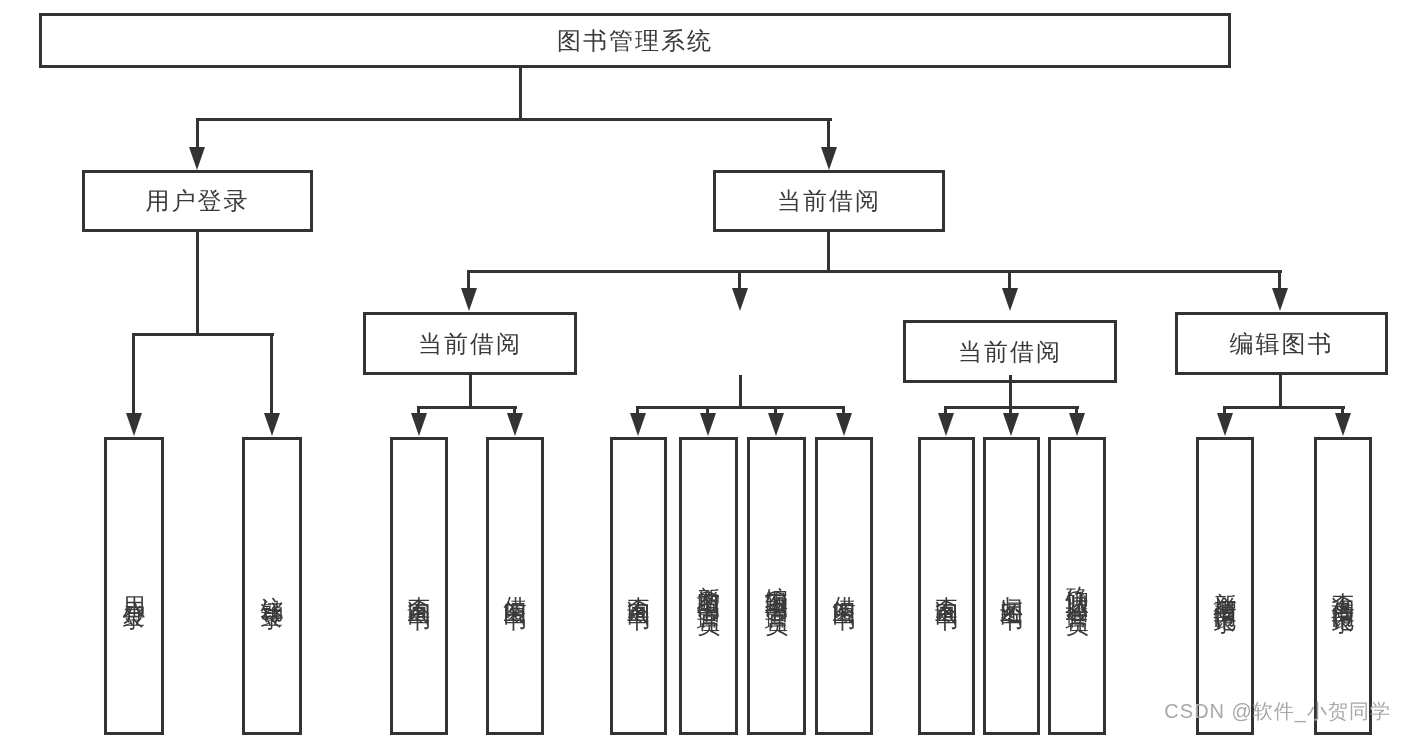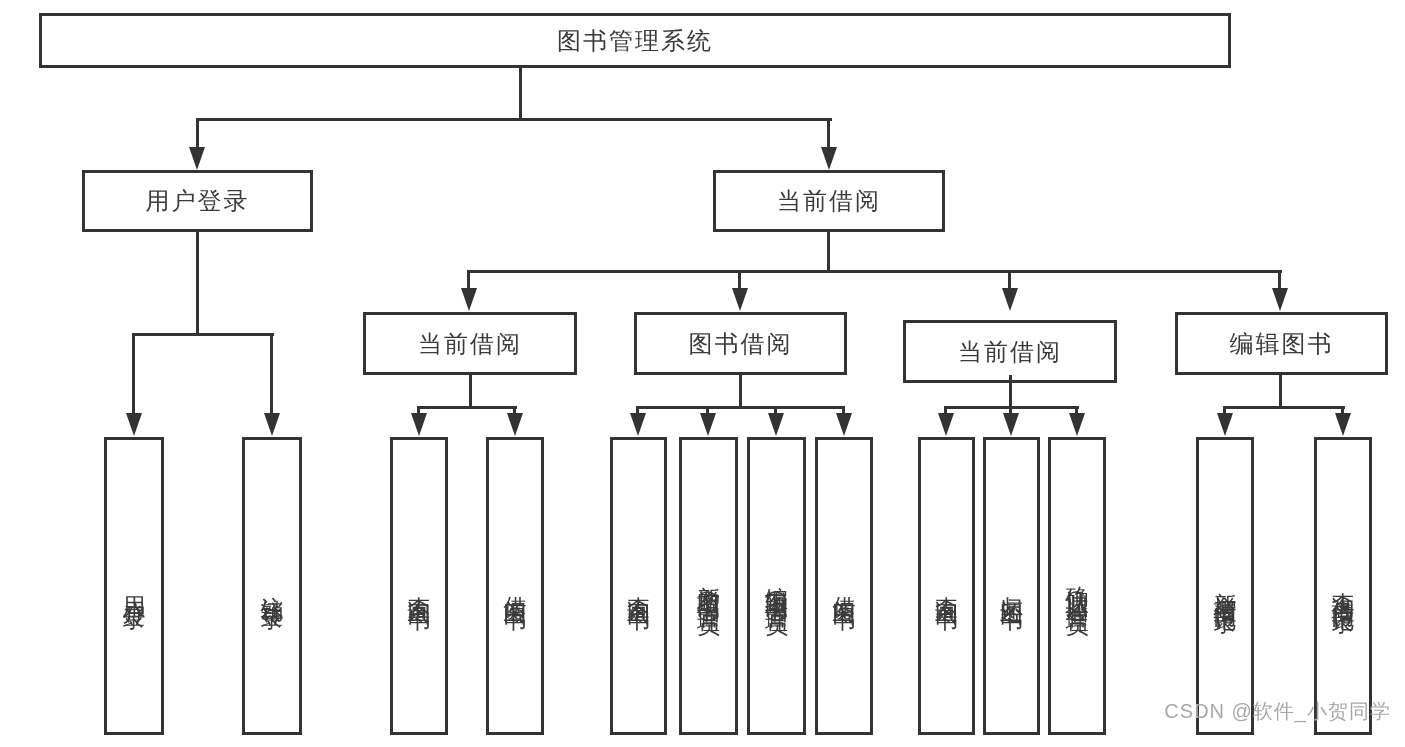--- a/index.html
+++ b/index.html
@@ -69,21 +69,20 @@
   <div class="vl" style="left:467px;top:270px;height:18px;"></div>
   <div class="arw" style="left:461px;top:288px;"></div>
   <div class="vl" style="left:738px;top:270px;height:18px;"></div>
   <div class="arw" style="left:732px;top:288px;"></div>
   <div class="vl" style="left:1008px;top:270px;height:18px;"></div>
   <div class="arw" style="left:1002px;top:288px;"></div>
   <div class="vl" style="left:1278px;top:270px;height:18px;"></div>
   <div class="arw" style="left:1272px;top:288px;"></div>
 
   <div class="box" style="left:363px;top:312px;width:214px;height:63px;">当前借阅</div>
-  <div class="box" style="left:634px;top:312px;width:213px;height:63px;">图书借阅</div>
   <div class="box" style="left:903px;top:312px;width:214px;height:63px;margin-top:8px;">当前借阅</div>
   <div class="box" style="left:1175px;top:312px;width:213px;height:63px;">编辑图书</div>
 
   <div class="vl" style="left:469px;top:375px;height:33px;"></div>
   <div class="hl" style="left:417px;top:406px;width:100px;"></div>
   <div class="vl" style="left:417px;top:406px;height:10px;"></div>
   <div class="arw" style="left:411px;top:413px;"></div>
   <div class="vl" style="left:513px;top:406px;height:10px;"></div>
   <div class="arw" style="left:507px;top:413px;"></div>
 

